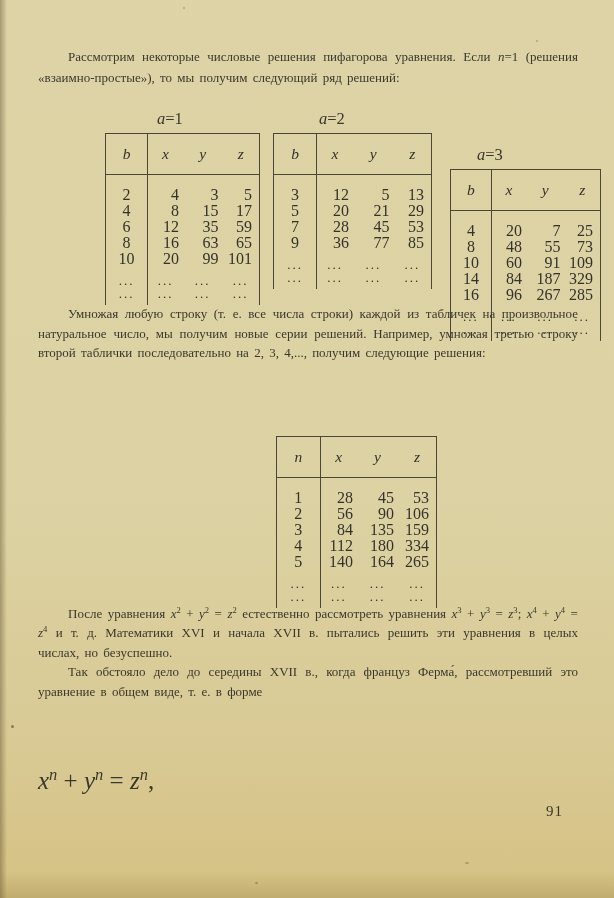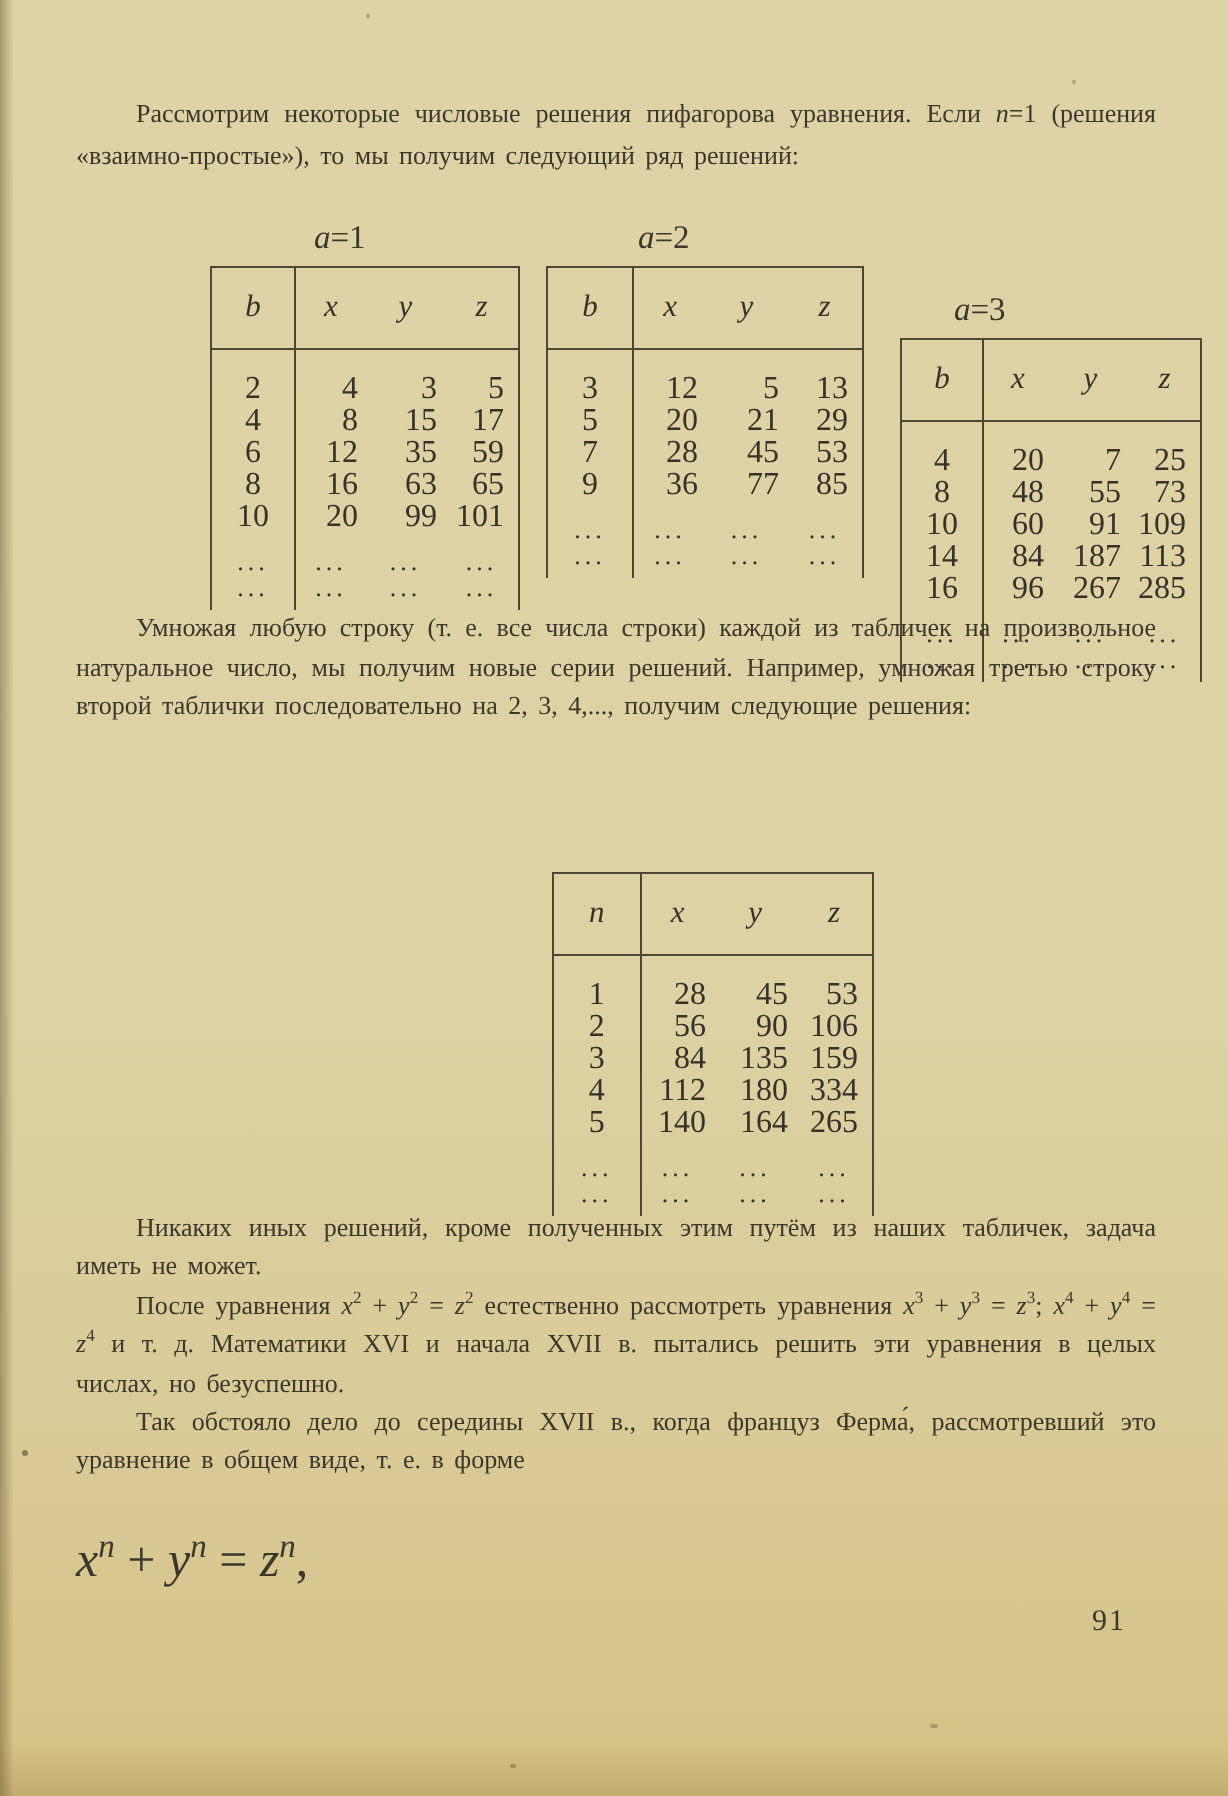--- a/index.html
+++ b/index.html
@@ -221,21 +221,21 @@
             <tr>
               <td>10</td>
               <td>60</td>
               <td>91</td>
               <td>109</td>
             </tr>
             <tr>
               <td>14</td>
               <td>84</td>
               <td>187</td>
-              <td>113</td>
+              <td>329</td>
             </tr>
             <tr>
               <td>16</td>
               <td>96</td>
               <td>267</td>
               <td>285</td>
             </tr>
             <tr class="dots dots-first">
               <td>...</td>
               <td>...</td>
@@ -310,21 +310,20 @@
               <td>...</td>
               <td>...</td>
               <td>...</td>
             </tr>
           </tbody>
         </table>
       </div>
   </div>
 
   <div class="txt" id="block3">
-    <p><span>Никаких иных решений, кроме полученных этим путём из наших табличек, задача иметь не может.</span></p>
     <p><span>После уравнения </span><span class="it">x</span><sup>2</sup><span> + </span><span class="it">y</span><sup>2</sup><span> = </span><span class="it">z</span><sup>2</sup><span> естественно рассмотреть уравнения </span><span class="it">x</span><sup>3</sup><span> + </span><span class="it">y</span><sup>3</sup><span> = </span><span class="it">z</span><sup>3</sup><span>; </span><span class="it">x</span><sup>4</sup><span> + </span><span class="it">y</span><sup>4</sup><span> = </span><span class="it">z</span><sup>4</sup><span> и т. д. Математики XVI и начала XVII в. пытались решить эти уравнения в целых числах, но безуспешно.</span></p>
     <p><span>Так обстояло дело до середины XVII в., когда француз Ферма́, рассмотревший это уравнение в общем виде, т. е. в форме</span></p>
   </div>
 
   <div class="formula"><span class="it">x</span><sup class="it">n</sup><span> + </span><span class="it">y</span><sup class="it">n</sup><span> = </span><span class="it">z</span><sup class="it">n</sup><span>,</span></div>
 
   <div class="pagenum">91</div>
 
   <div class="speck" id="sp1"></div>
   <div class="speck" id="sp2"></div>

